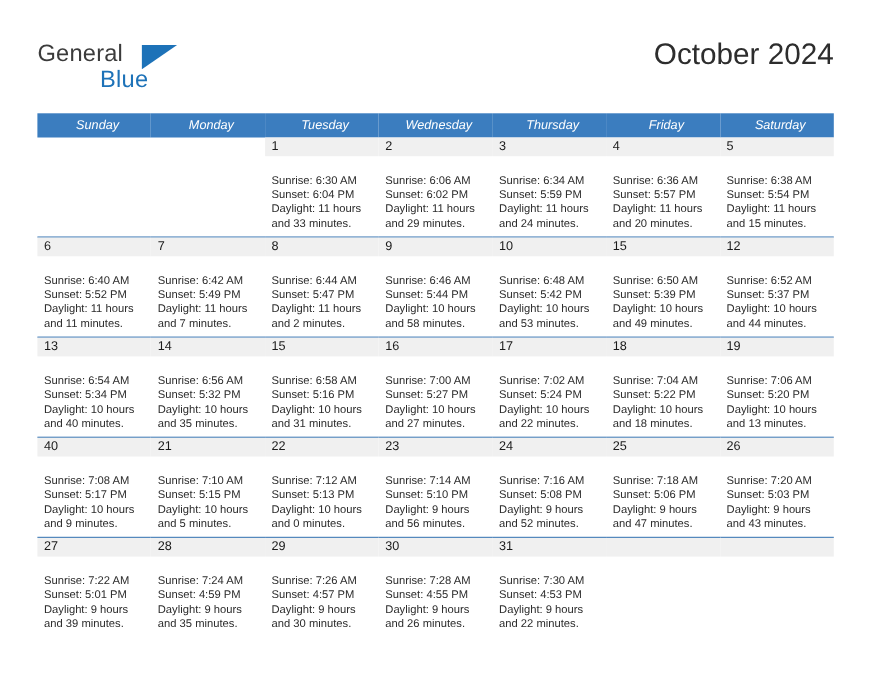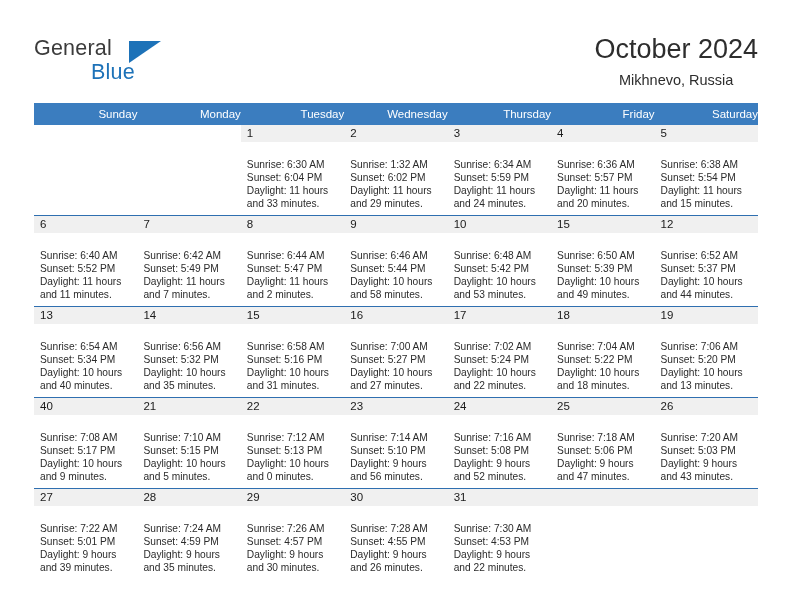--- a/index.html
+++ b/index.html
@@ -60,21 +60,21 @@
     top: 24px;
     font-size: 21.5px;
     letter-spacing: 0.2px;
     color: #1d72b8;
     font-family: Liberation Sans, sans-serif;
   }
   .title-block {
     position: absolute;
     right: 34px;
     top: 33px;
-    text-align: center;
+    text-align: left;
   }
   .cal-title {
     font-size: 27px;
     color: #2d2d2d;
     line-height: 32px;
     font-weight: normal;
     white-space: nowrap;
   }
   .cal-subtitle {
     font-size: 14.5px;
@@ -91,24 +91,25 @@
     top: 103px;
     width: 724px;
     border-collapse: collapse;
     table-layout: fixed;
   }
   .calendar th {
     background: #3b7dbf;
     color: #ffffff;
     font-size: 11.5px;
     font-weight: normal;
-    text-align: right;
+    text-align: center;
     padding: 5px 0 5px 6px;
     height: 19px;
     box-sizing: border-box;
+    font-style: italic;
   }
   .calendar td {
     vertical-align: top;
     padding: 0;
     width: 103.42px;
     height: 90px;
     box-sizing: border-box;
   }
   .cell-inner {
     position: relative;
@@ -153,21 +154,20 @@
   <div class="header">
 
     <div class="brand">
       <span class="brand-general">General</span>
       <span class="brand-triangle"></span>
       <span class="brand-blue">Blue</span>
     </div>
 
     <div class="title-block">
       <div class="cal-title">October 2024</div>
-      <div class="cal-subtitle">Mikhnevo, Russia</div>
     </div>
 
   </div>
 
   <table class="calendar">
     <thead>
       <tr id="weekday-row">
           <th>Sunday</th>
           <th>Monday</th>
           <th>Tuesday</th>
@@ -197,21 +197,21 @@
                 <div>Sunset: 6:04 PM</div>
                 <div>Daylight: 11 hours</div>
                 <div>and 33 minutes.</div>
               </div>
             </div>
           </td>
           <td class="day-cell">
             <div class="cell-inner">
               <div class="daynum-band">2</div>
               <div class="cell-body">
-                <div>Sunrise: 1:32 AM</div>
+                <div>Sunrise: 6:06 AM</div>
                 <div>Sunset: 6:02 PM</div>
                 <div>Daylight: 11 hours</div>
                 <div>and 29 minutes.</div>
               </div>
             </div>
           </td>
           <td class="day-cell">
             <div class="cell-inner">
               <div class="daynum-band">3</div>
               <div class="cell-body">

